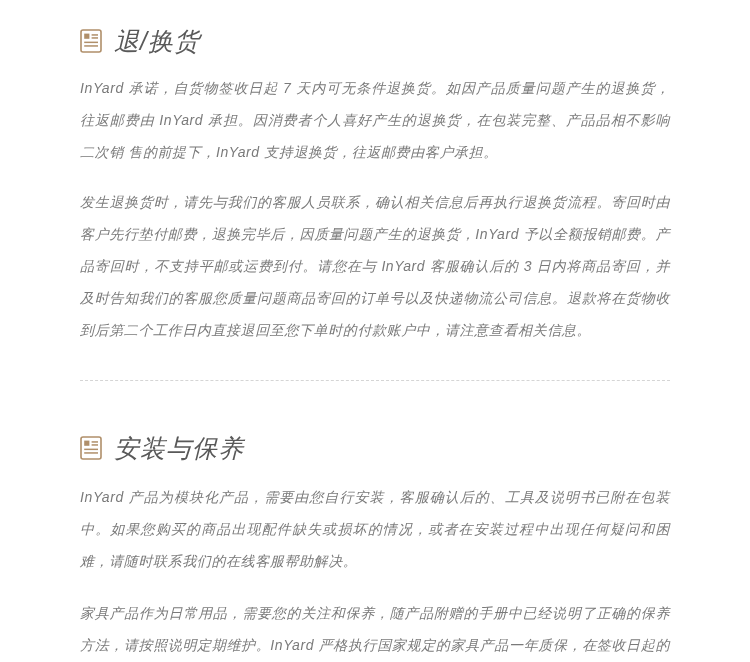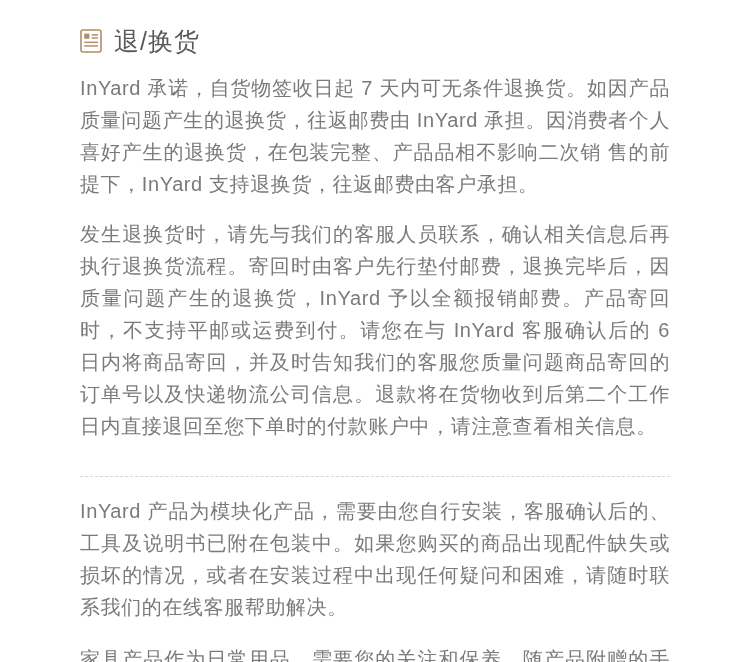--- a/index.html
+++ b/index.html
@@ -13,20 +13,21 @@
     font-family: "Liberation Sans", sans-serif;
     color: #6b6b6b;
     overflow: hidden;
   }
   .page {
     width: 750px;
     height: 662px;
     box-sizing: border-box;
     padding: 0 80px;
     position: relative;
+    font-style: italic;
   }
   .section {
     position: relative;
   }
   .section-head {
     display: flex;
     align-items: center;
     gap: 12px;
   }
   .head-icon {
@@ -37,21 +38,21 @@
   }
   .section-title {
     font-size: 25px;
     line-height: 30px;
     color: #595959;
     font-weight: normal;
     letter-spacing: 1px;
     margin: 0;
   }
   .para {
-    font-size: 20px;
+    font-size: 14px;
     line-height: 32px;
     color: #7a7a7a;
     letter-spacing: 0.6px;
     text-align: justify;
     margin: 0;
   }
   .sec1-head { padding-top: 26px; }
   .sec1-p1 { margin-top: 16px; }
   .sec1-p2 { margin-top: 18px; }
 
@@ -77,23 +78,34 @@
         <rect x="1" y="1" width="20" height="22" rx="2" fill="none" stroke="#b08f6a" stroke-width="1.6"></rect>
         <rect x="4.2" y="4.6" width="5.2" height="5.2" fill="#b08f6a"></rect>
         <rect x="11.6" y="5.2" width="6.4" height="1.5" fill="#b08f6a"></rect>
         <rect x="11.6" y="8.2" width="6.4" height="1.5" fill="#b08f6a"></rect>
         <rect x="4.2" y="12.6" width="13.8" height="1.5" fill="#b08f6a"></rect>
         <rect x="4.2" y="16.2" width="13.8" height="1.5" fill="#b08f6a"></rect>
       </svg>
       <h2 class="section-title">退/换货</h2>
     </div>
     <p class="para sec1-p1">InYard 承诺，自货物签收日起 7 天内可无条件退换货。如因产品质量问题产生的退换货，往返邮费由 InYard 承担。因消费者个人喜好产生的退换货，在包装完整、产品品相不影响二次销 售的前提下，InYard 支持退换货，往返邮费由客户承担。</p>
-    <p class="para sec1-p2">发生退换货时，请先与我们的客服人员联系，确认相关信息后再执行退换货流程。寄回时由客户先行垫付邮费，退换完毕后，因质量问题产生的退换货，InYard 予以全额报销邮费。产品寄回时，不支持平邮或运费到付。请您在与 InYard 客服确认后的 6 日内将商品寄回，并及时告知我们的客服您质量问题商品寄回的订单号以及快递物流公司信息。退款将在货物收到后第二个工作日内直接退回至您下单时的付款账户中，请注意查看相关信息。</p>
+    <p class="para sec1-p2">发生退换货时，请先与我们的客服人员联系，确认相关信息后再执行退换货流程。寄回时由客户先行垫付邮费，退换完毕后，因质量问题产生的退换货，InYard 予以全额报销邮费。产品寄回时，不支持平邮或运费到付。请您在与 InYard 客服确认后的 3 日内将商品寄回，并及时告知我们的客服您质量问题商品寄回的订单号以及快递物流公司信息。退款将在货物收到后第二个工作日内直接退回至您下单时的付款账户中，请注意查看相关信息。</p>
   </div>
 
   <div class="divider"></div>
 
   <div class="section">
+    <div class="section-head sec2-head">
+      <svg class="head-icon" viewBox="0 0 22 24">
+        <rect x="1" y="1" width="20" height="22" rx="2" fill="none" stroke="#b08f6a" stroke-width="1.6"></rect>
+        <rect x="4.2" y="4.6" width="5.2" height="5.2" fill="#b08f6a"></rect>
+        <rect x="11.6" y="5.2" width="6.4" height="1.5" fill="#b08f6a"></rect>
+        <rect x="11.6" y="8.2" width="6.4" height="1.5" fill="#b08f6a"></rect>
+        <rect x="4.2" y="12.6" width="13.8" height="1.5" fill="#b08f6a"></rect>
+        <rect x="4.2" y="16.2" width="13.8" height="1.5" fill="#b08f6a"></rect>
+      </svg>
+      <h2 class="section-title">安装与保养</h2>
+    </div>
     <p class="para sec2-p1">InYard 产品为模块化产品，需要由您自行安装，客服确认后的、工具及说明书已附在包装中。如果您购买的商品出现配件缺失或损坏的情况，或者在安装过程中出现任何疑问和困难，请随时联系我们的在线客服帮助解决。</p>
     <p class="para sec2-p2">家具产品作为日常用品，需要您的关注和保养，随产品附赠的手册中已经说明了正确的保养方法，请按照说明定期维护。InYard 严格执行国家规定的家具产品一年质保，在签收日起的一年内，正常使用情况下现任何质量问题，请随时联系我们的客服人员，帮助您完成问题的解决。</p>
   </div>
 
 </div>
 
 </body></html>

